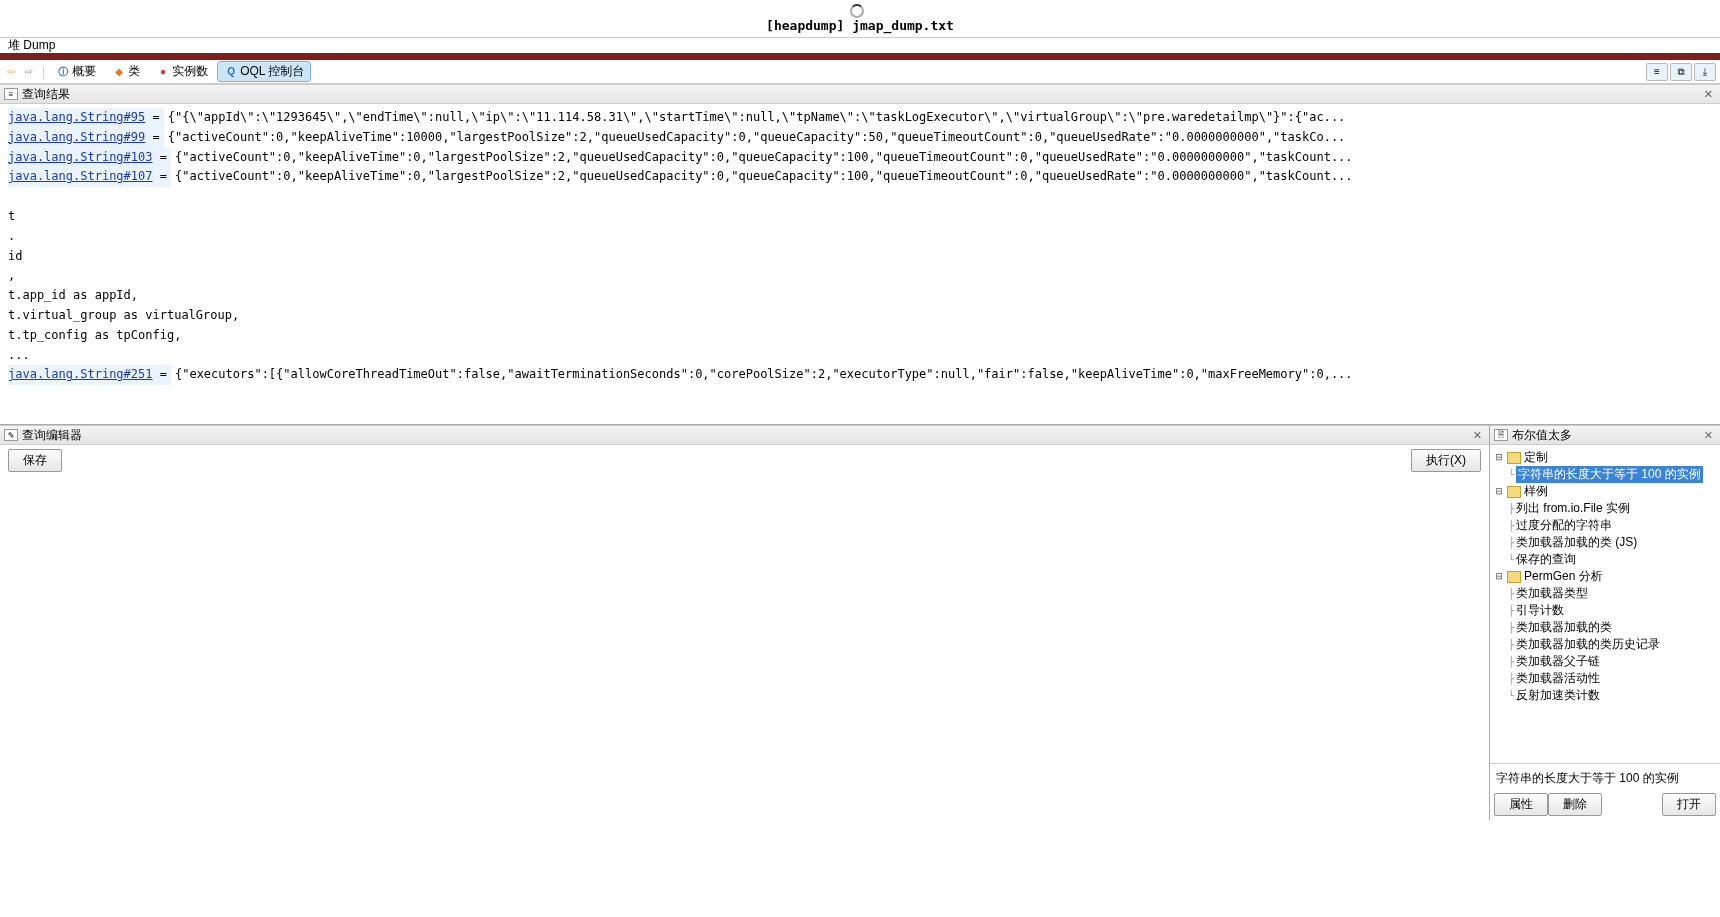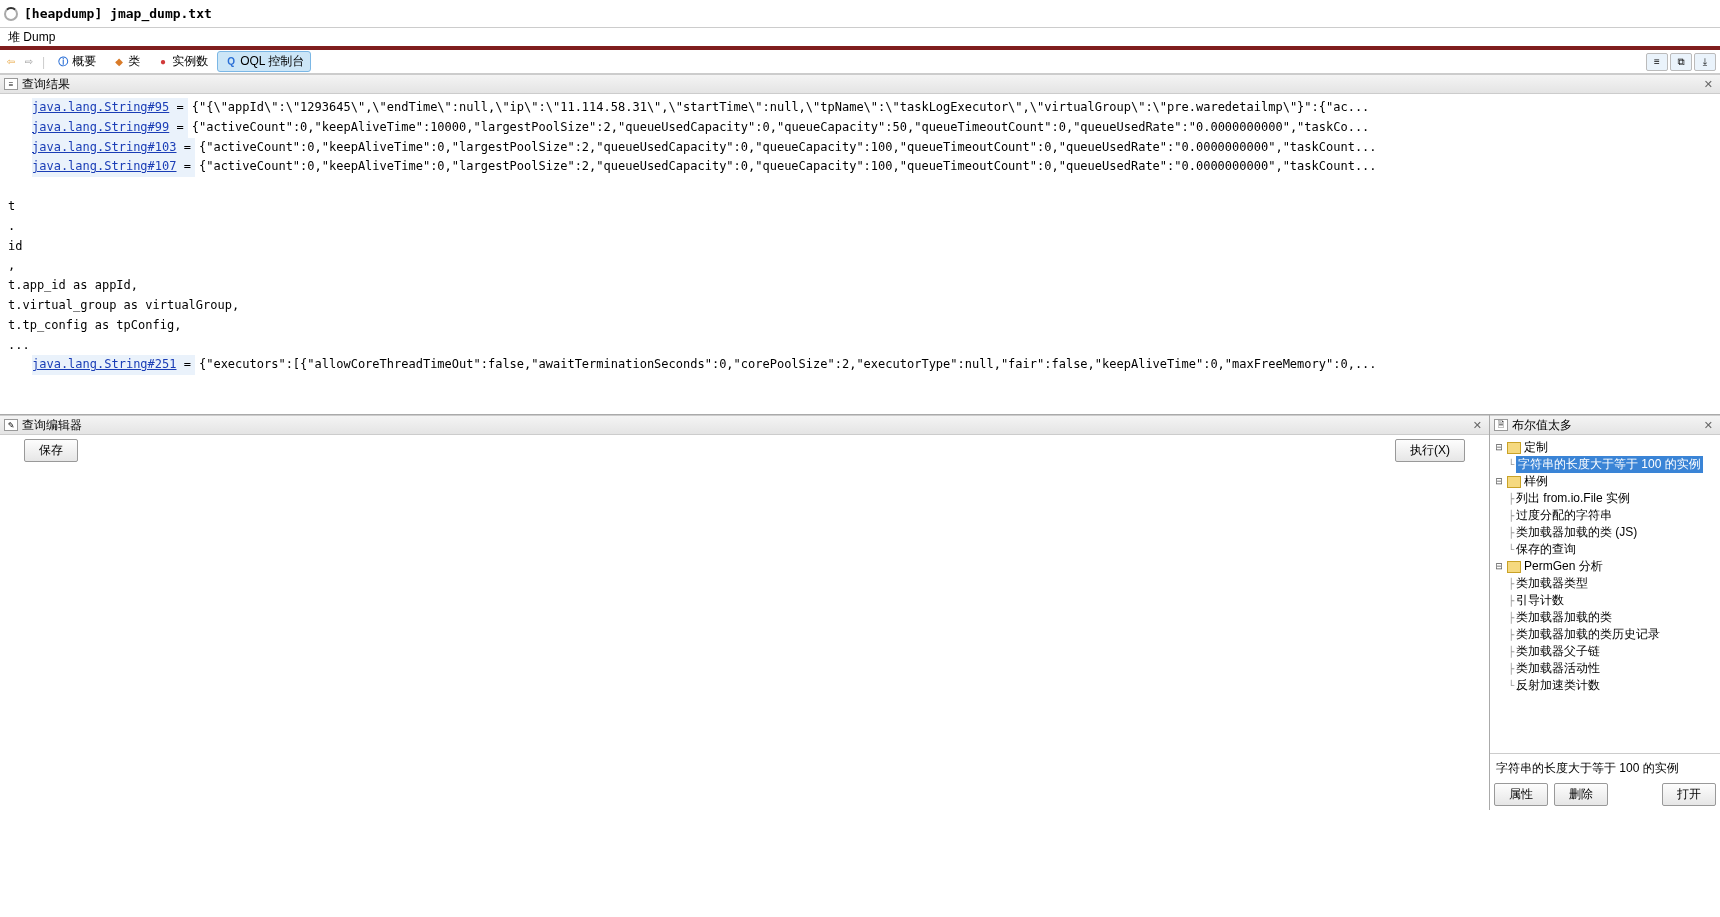--- a/index.html
+++ b/index.html
@@ -1,54 +1,54 @@
 <!DOCTYPE html>
 <html><head>
 <meta charset="utf-8">
 <style>
 * { box-sizing: border-box; margin: 0; padding: 0; }
 body { font-family: "Microsoft YaHei", SimSun, sans-serif; font-size: 12px; background: #fff; color: #000; }
-.title-bar { height: 28px; display: flex; align-items: center; padding: 12px 4px; border-bottom: 1px solid #ccc; }
+.title-bar { height: 38px; display: flex; align-items: center; padding: 4px 4px; border-bottom: 1px solid #ccc; flex-direction: column; }
 .title-bar .spin { width: 14px; height: 14px; border: 2px solid #aaa; border-top-color: #333; border-radius: 50%; margin-right: 6px; }
 .title-bar .title { font-family: monospace; font-size: 13px; font-weight: bold; }
-.tab-row { height: 22px; display: flex; align-items: center; border-bottom: 4px solid #7f1d1d; padding-left: 8px; font-size: 12px; }
+.tab-row { height: 22px; display: flex; align-items: center; border-bottom: 7px solid #7f1d1d; padding-left: 8px; font-size: 12px; }
 .toolbar { height: 24px; display: flex; align-items: center; border-bottom: 1px solid #ccc; }
 .tb-left { display: flex; align-items: center; padding-left: 4px; gap: 2px; }
 .tb-btn { display: flex; align-items: center; padding: 1px 6px; border: 1px solid transparent; border-radius: 3px; cursor: pointer; }
 .tb-btn.active { background: #cce6f7; border-color: #7bb7e5; }
 .tb-icon { width: 14px; height: 14px; display: inline-flex; align-items: center; justify-content: center; margin-right: 2px; font-size: 10px; }
 .tb-right { margin-left: auto; display: flex; padding-right: 4px; gap: 2px; }
 .tb-right .ic { width: 22px; height: 18px; border: 1px solid #bbb; background: #eaf3fb; display: flex; align-items:center; justify-content:center; cursor:pointer; font-size:10px; border-radius:2px; }
 .panel-header { height: 20px; background: linear-gradient(#f4f4f4,#e4e4e4); border-top: 1px solid #ccc; border-bottom: 1px solid #ccc; display: flex; align-items: center; padding: 0 4px; font-size: 12px; }
 .panel-header .close { margin-left: auto; cursor: pointer; color:#666; font-size:11px; padding:0 3px;}
 .panel-header .ico { width:14px; height:12px; border:1px solid #999; margin-right:4px; background:#fff; display:flex; align-items:center; justify-content:center; font-size:8px;}
 .results { height: 320px; overflow-y: scroll; padding: 4px 8px; font-family: monospace, SimSun; font-size: 12px; line-height: 1.65; }
 .results a { color: #1a3db6; text-decoration: underline; cursor:pointer; }
-.results .row { white-space: nowrap; display:flex;margin-left:24px; }
+.results .row { white-space: nowrap; display:flex; }
 .results .cell1 { background:#eaf2fb; margin-right:4px; padding-right:4px;}
 .results .cell1.nohl { background:transparent; }
 .results .cell2 { flex:1; overflow:hidden; text-overflow:ellipsis; }
 .results .multi { font-family: monospace, SimSun; font-size:12px; line-height:1.65; }
 .bottom-area { display: flex; height: 396px; border-top: 1px solid #aaa; }
 .editor-col { flex: 1; display: flex; flex-direction: column; border-right: 1px solid #aaa; min-width:0; }
 .saved-col { width: 230px; display: flex; flex-direction: column; }
 .editor-body { flex: 1; padding: 6px 8px; font-family: monospace, SimSun; font-size: 12px; line-height: 1.5; white-space: pre; }
-.editor-footer { height: 30px; display: flex; align-items: center; padding: 0 24px; }
+.editor-footer { height: 30px; display: flex; align-items: center; padding: 0 8px; }
 .btn { border: 1px solid #999; background: linear-gradient(#fdfdfd,#e6e6e6); padding: 2px 14px; font-size: 12px; cursor: pointer; border-radius: 2px; }
 .editor-footer .btn.exec { margin-left: auto; }
 .saved-tree { flex: 1; padding: 4px 4px; font-size: 12px; overflow:auto; }
 .tree-node { display: flex; align-items: center; line-height: 17px; white-space:nowrap; cursor:pointer;}
 .tree-node .tog { width:10px; text-align:center; color:#555; font-size:9px; }
 .tree-node .fold { width:14px; height:12px; background:#f5d97f; border:1px solid #c9a227; margin:0 3px; }
 .tree-node.level1 { padding-left: 14px; }
 .tree-node.level1 .line { color:#999; margin-right:2px; font-family:monospace; font-size:10px;}
 .tree-node.selected span.lbl { background: #3a84d6; color: #fff; padding:0 2px; }
 .saved-footer { border-top: 1px solid #ccc; padding: 4px; }
 .saved-footer .name { font-size: 12px; padding: 2px 2px 6px 2px; }
-.saved-footer .btns { display: flex; gap: 6px; }
+.saved-footer .btns { display: flex; }
 </style>
 </head>
 <body>
 
 <div class="title-bar">
   <div class="spin"></div>
   <span class="title">[heapdump] jmap_dump.txt</span>
 </div>
 
 <div class="tab-row">

